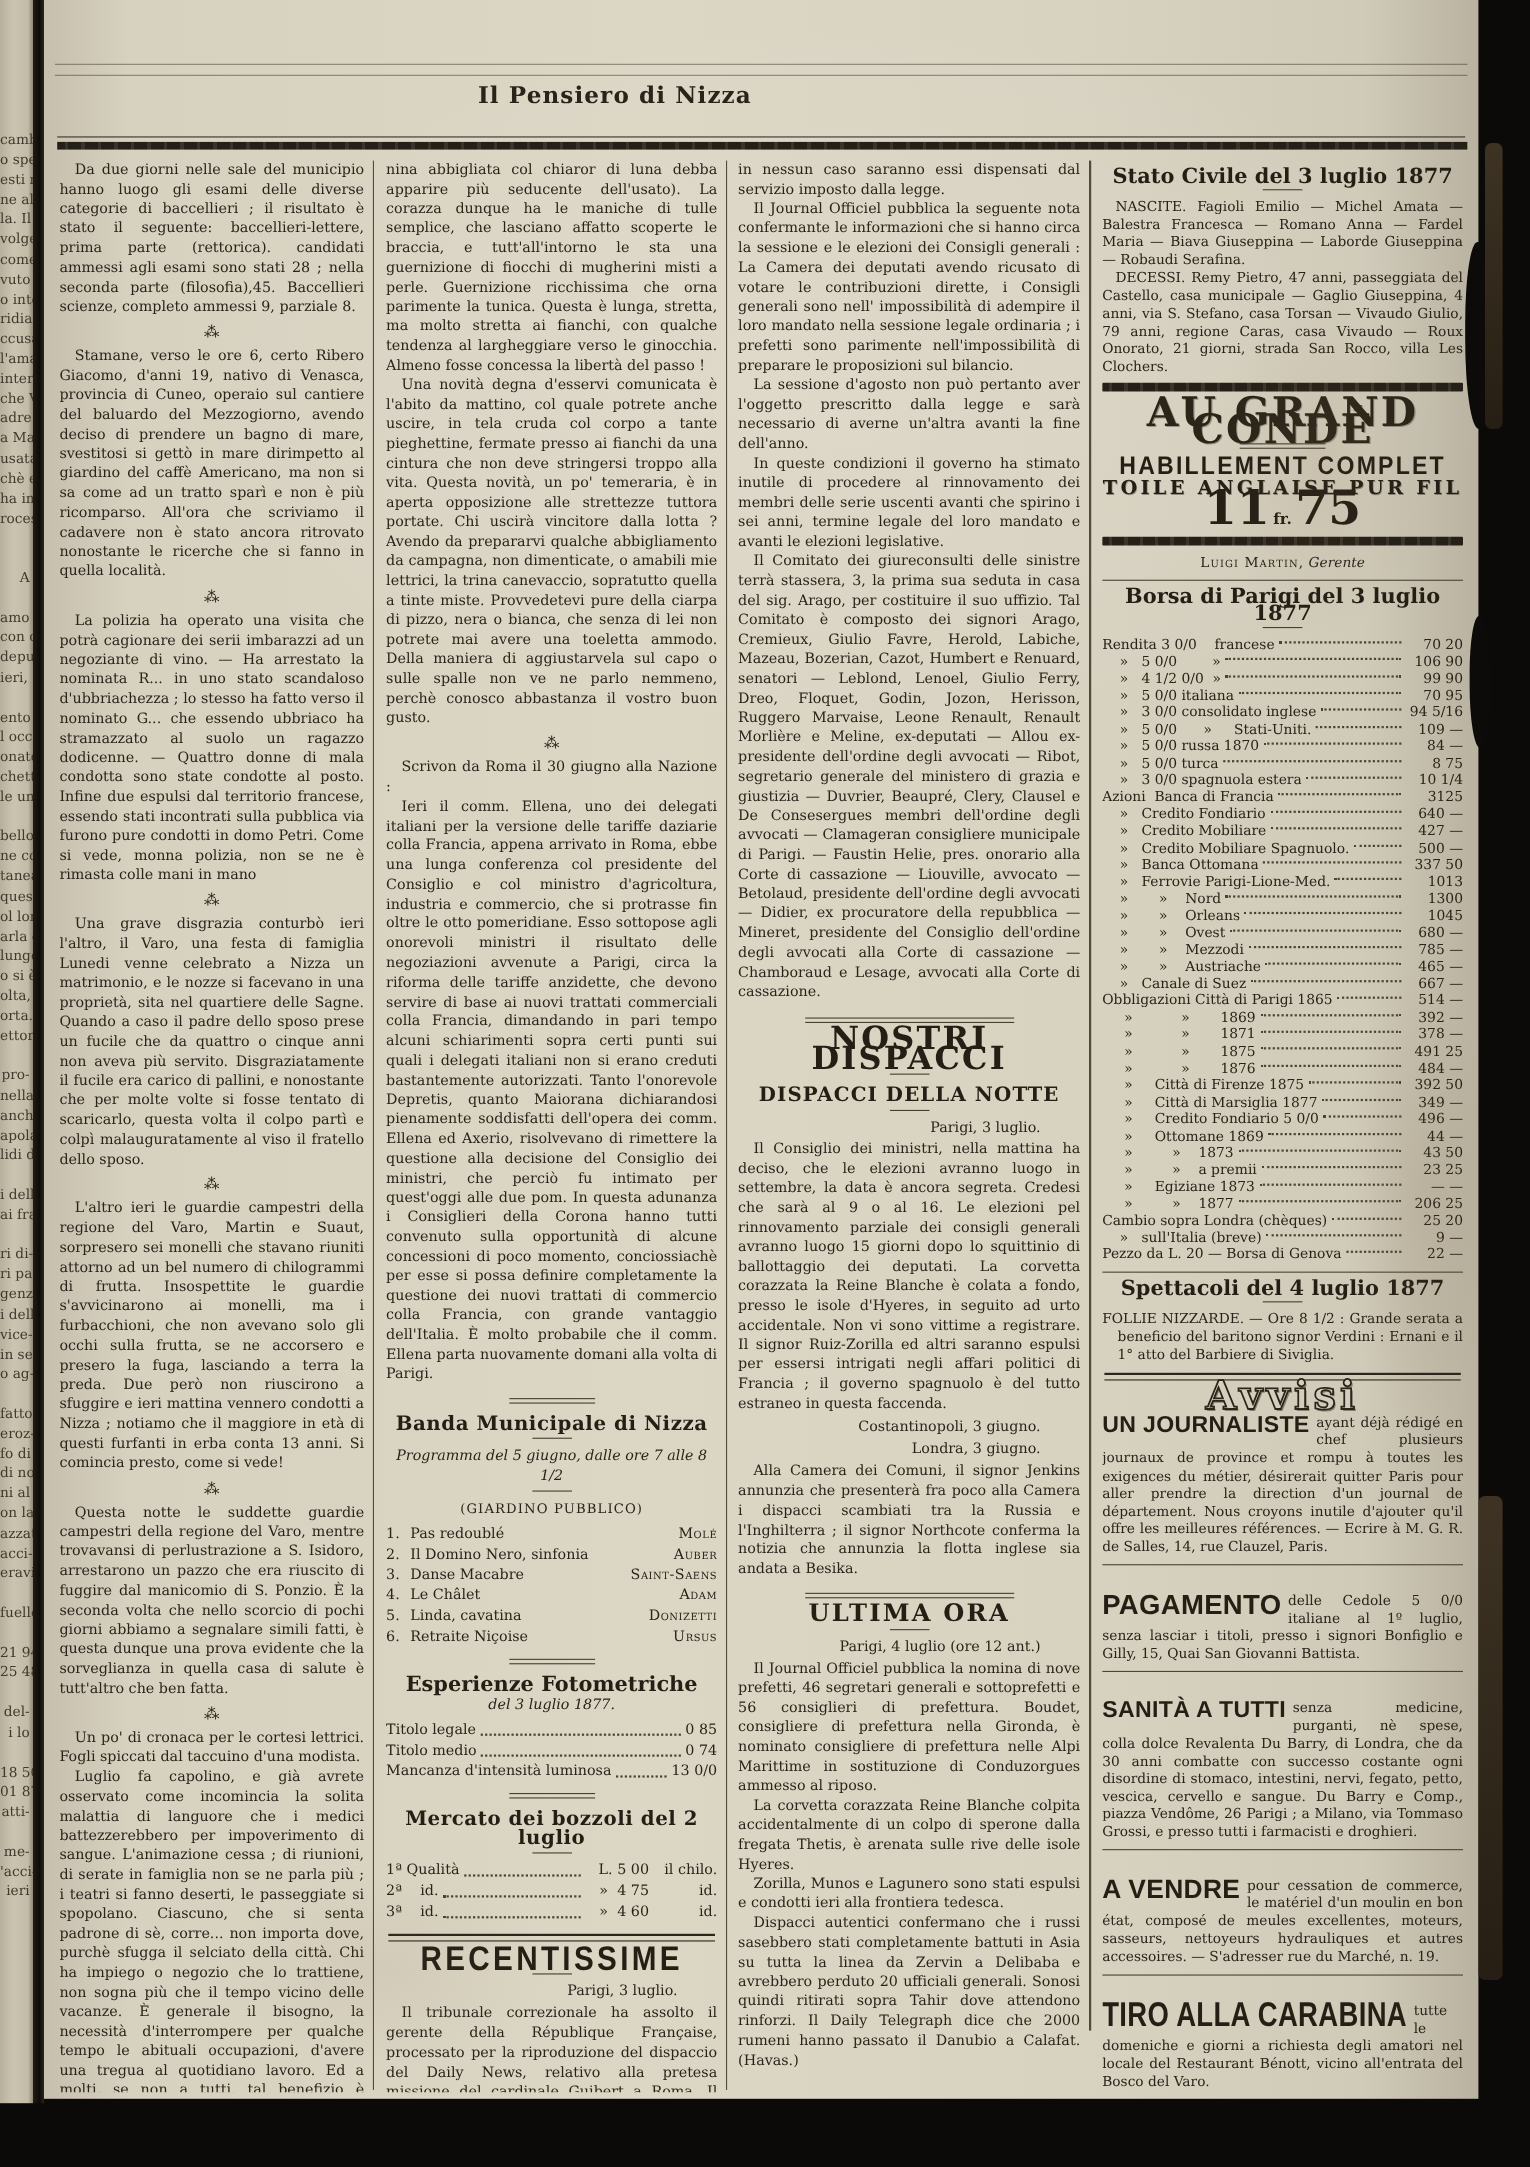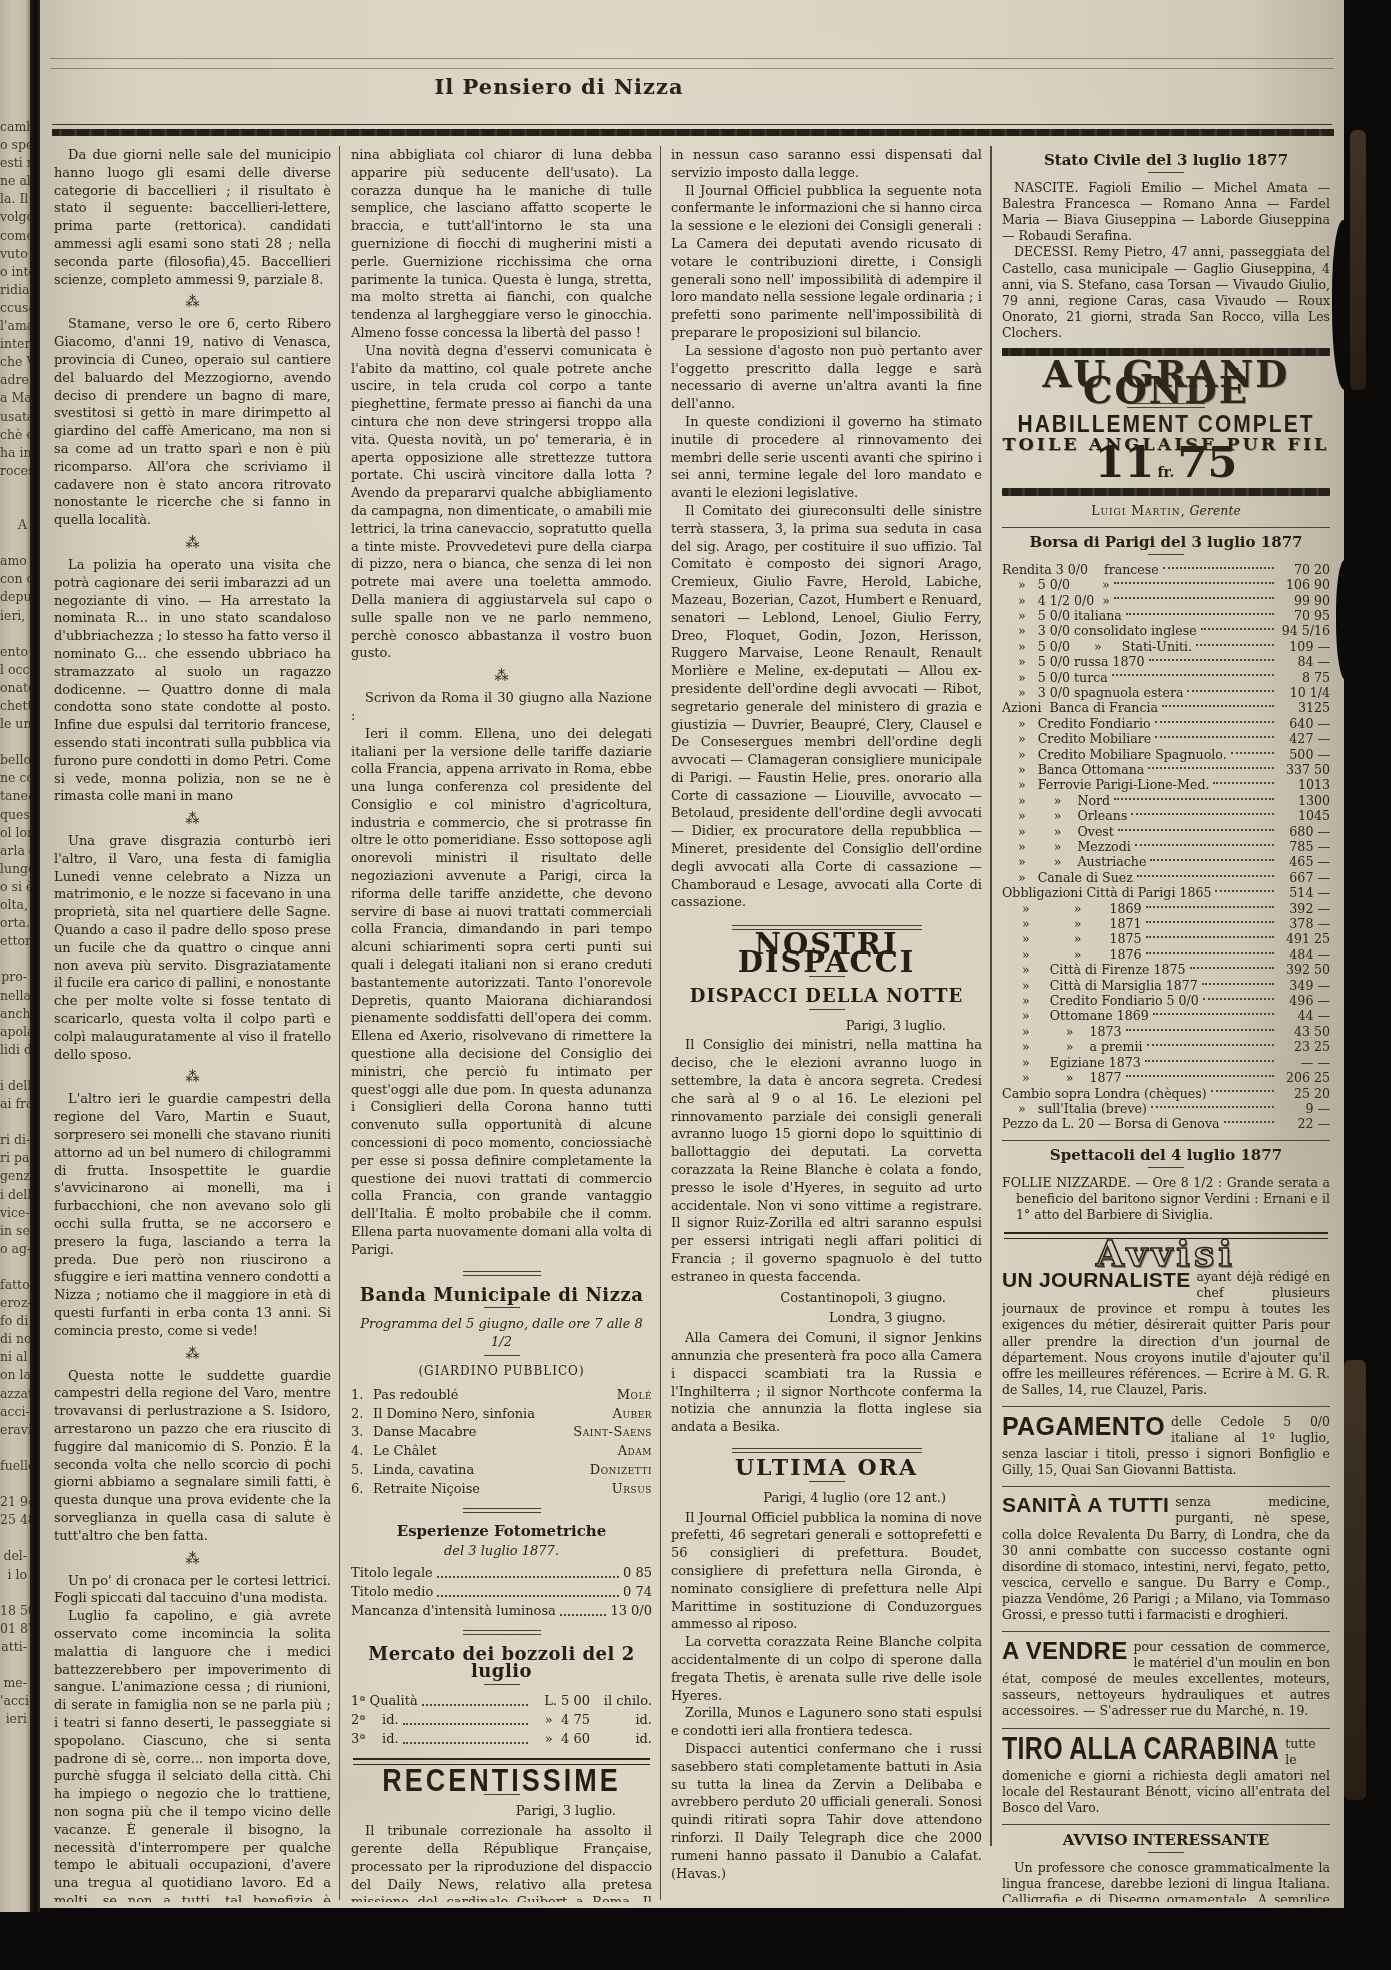--- a/index.html
+++ b/index.html
@@ -51,21 +51,21 @@
     font-size:13px;line-height:17.8px;text-align:justify;color:#29231a;
   }
   .col p{margin:0;text-indent:14px;}
   .sep{ text-align:center;font-size:14px;line-height:14px;margin:7px 0 6px;text-indent:0;color:#2a2419;}
   .dateline{text-align:right;padding-right:36px;margin:3px 0 2px;text-indent:0;}
   .hang{padding-left:14px;text-indent:-14px !important;}
 
   
   .h-serif{font-weight:bold;text-align:center;margin:10px 0 2px;color:#241e15;text-indent:0;}
   .h18{font-size:18px;letter-spacing:.5px;}
-  .h16{font-size:15px;}
+  .h16{font-size:19px;}
   .h-big{
     font-family:"Liberation Sans",sans-serif;font-weight:bold;text-align:center;
     letter-spacing:3px;color:#241e15;margin:8px 0 2px;transform:scaleY(1.15);
   }
   .mr{width:36px;border-top:1.2px solid #473f31;margin:4px auto 7px;}
   .mr2{width:78px;height:3px;border-top:1px solid #473f31;border-bottom:1px solid #473f31;margin:5px auto 7px;}
   .mrw{width:190px;height:3px;border-top:1px solid #473f31;border-bottom:1px solid #473f31;margin:6px auto 6px;}
   .hbar2{border-top:2.5px solid #2b251c;border-bottom:1px solid #2b251c;height:4px;margin:10px 2px 6px;}
   .thinline{border-top:1px solid #4a4336;margin:8px 0 6px;}
 
@@ -91,21 +91,21 @@
   .price{display:flex;align-items:baseline;justify-content:center;margin:2px 0 6px;color:#241e15;}
   .p-int,.p-dec{font-size:43px;font-weight:bold;}
   .p-cur{font-size:14px;font-weight:bold;margin:0 3px;}
   .gerente{text-align:center;margin:6px 0 4px;}
   .g-name{font-variant:small-caps;letter-spacing:1px;}
   .g-role{font-style:italic;}
   .borsa-row{display:flex;align-items:center;margin:0;line-height:15.4px;font-size:12.6px;}
   .b-lhs{white-space:pre;overflow:hidden;}
   .b-val{width:52px;text-align:right;white-space:pre;}
   .ad{margin:8px 0 6px;overflow:hidden;}
-  .ad + .ad{border-top:1px solid #4a4336;padding-top:7px;}
+  .ad + .ad{border-top:1px solid #4a4336;padding-top:24px;}
   .ad-lead{
     float:left;font-family:"Liberation Sans",sans-serif;font-weight:bold;
     font-size:21px;line-height:.95;letter-spacing:.3px;padding:1px 6px 1px 0;
     color:#241e15;transform-origin:left center;
   }
   .ads-host .ad:nth-of-type(2) .ad-lead{font-size:25px;}
   .ads-host .ad:nth-of-type(4) .ad-lead{font-size:24px;}
   .ads-host .ad:nth-of-type(5) .ad-lead{font-size:25px;transform:scaleY(1.25);}
   .avviso{border-top:1px solid #4a4336;margin-top:8px;padding-top:5px;}
 </style>

